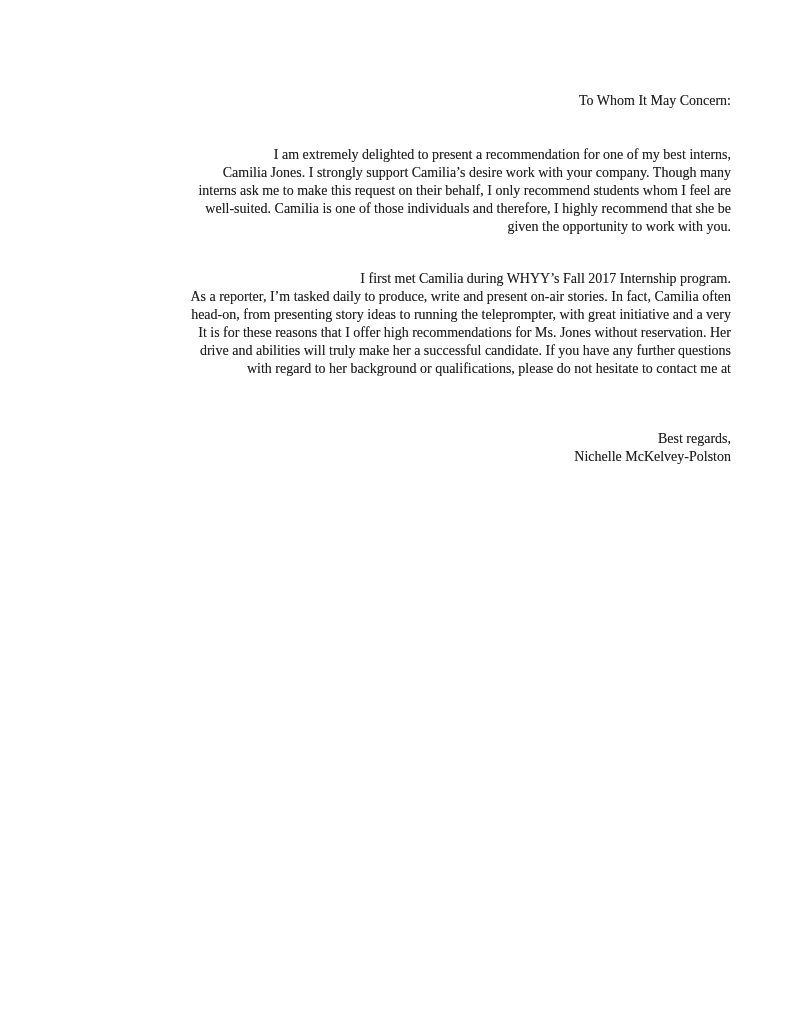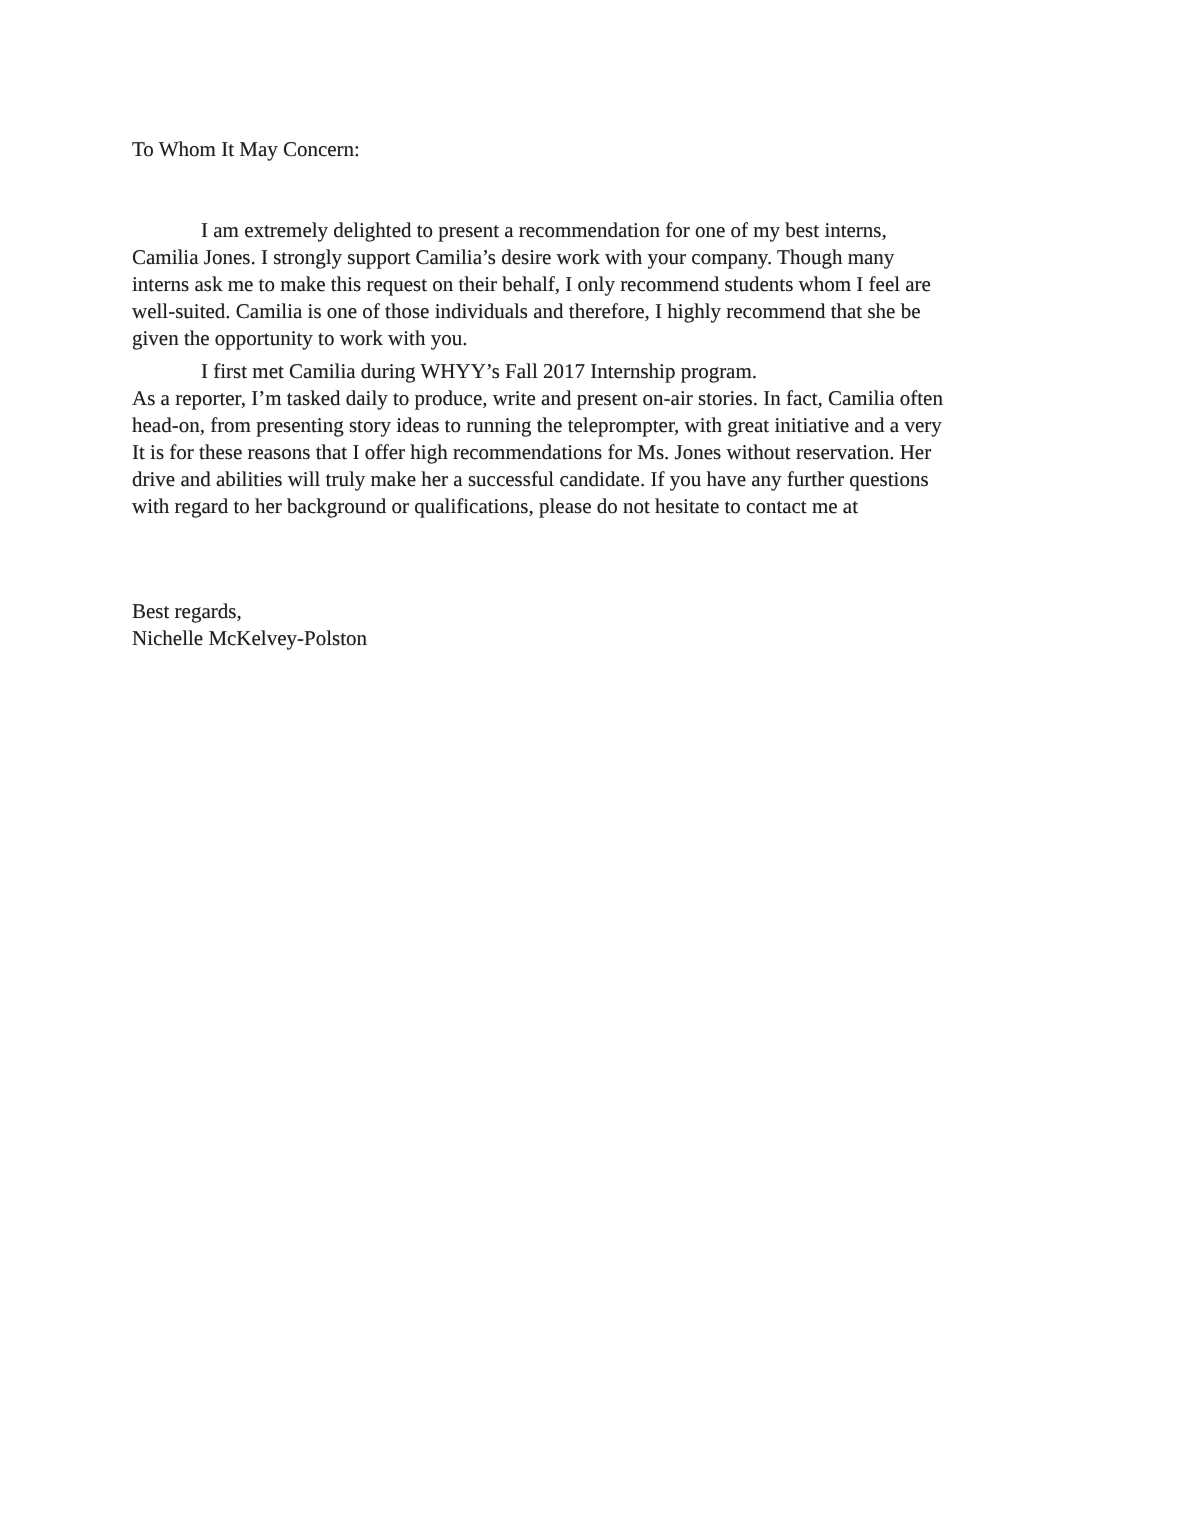--- a/index.html
+++ b/index.html
@@ -16,28 +16,29 @@
     font-size: 14px;
     line-height: 18px;
     color: var(--text-color);
   }
   .page {
     width: 791px;
     height: 1024px;
     padding: 92px 60px 16px 88px;
     overflow: hidden;
     background: var(--page-background);
+    text-align: right;
   }
   .line {
     white-space: pre;           
     text-shadow: 0 0 0.6px rgba(30,30,30,0.45); 
   }
   .indent { padding-left: 46px; }   
   .salutation { margin-bottom: 36px; }  
-  .para-1 { margin-bottom: 4px; }      
+  .para-1 { margin-bottom: 34px; }      
   .para-2 { margin-bottom: 52px; }      
   .email-link {
     color: var(--link-color);
     text-decoration: underline;
     text-decoration-color: var(--link-color);
     cursor: pointer;
   }
 </style>
 </head>
 <body>

